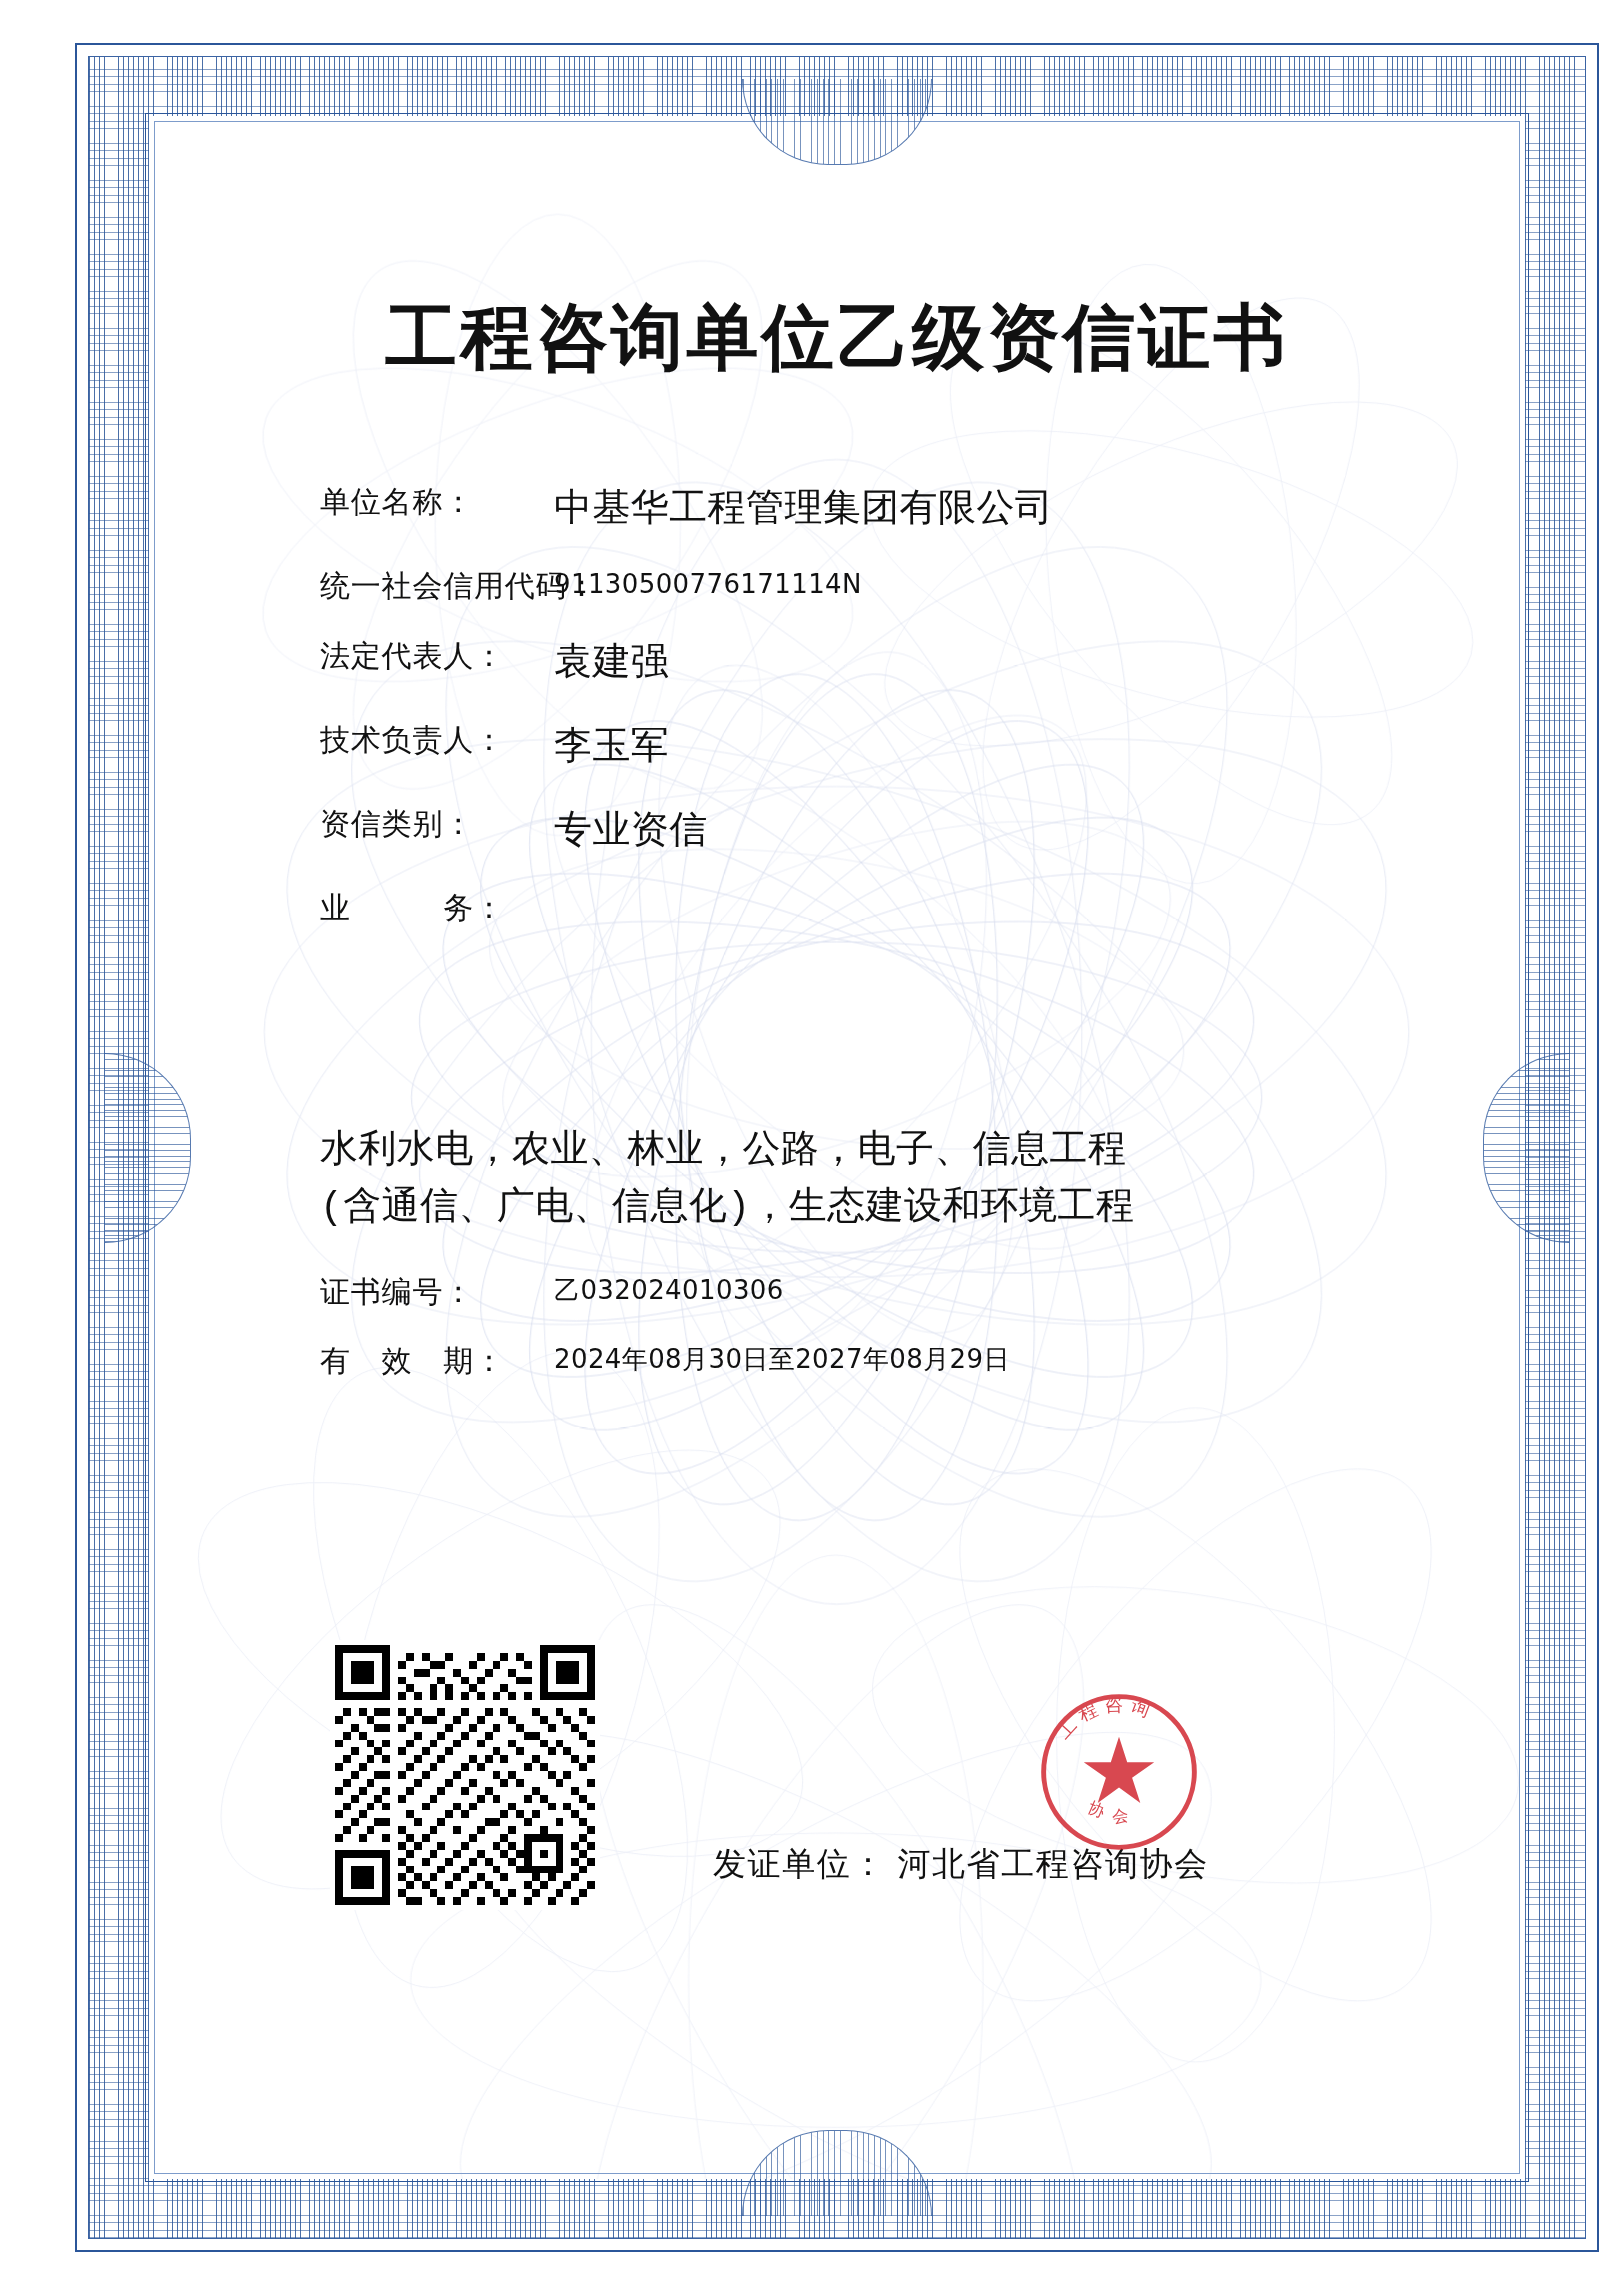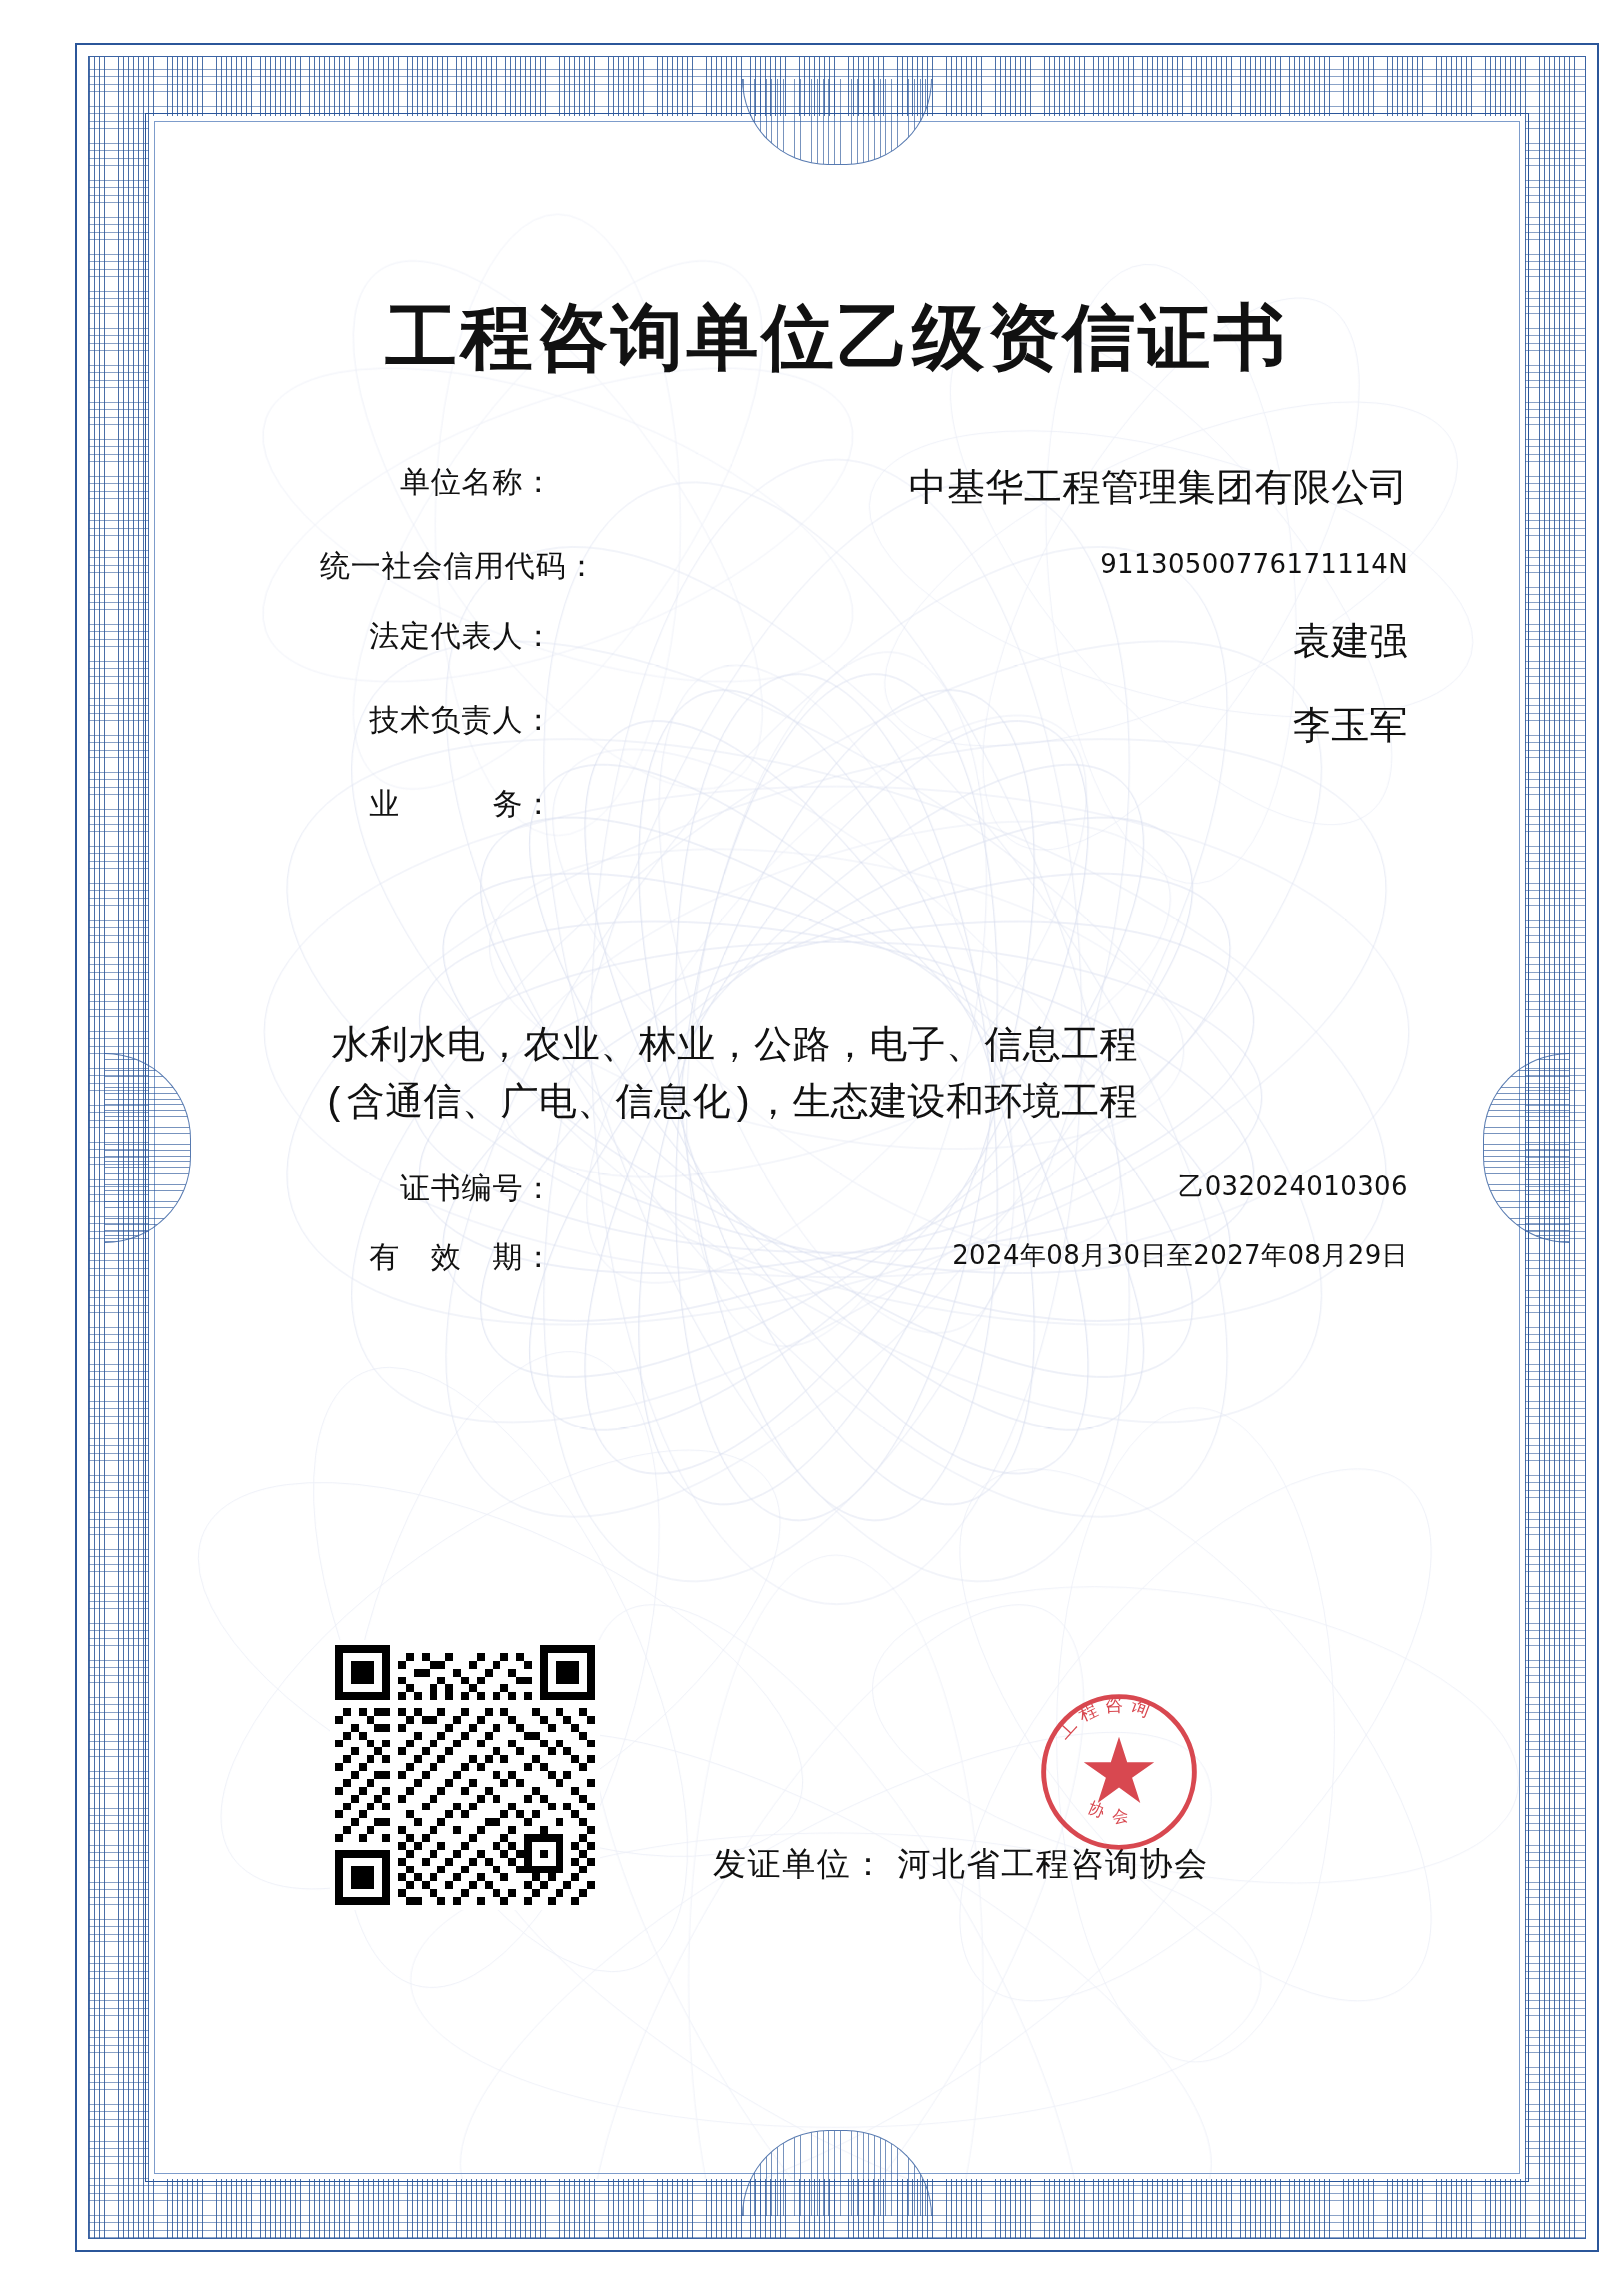--- a/index.html
+++ b/index.html
@@ -165,23 +165,22 @@
     font-weight: bold;
     font-size: 72px;
     letter-spacing: 3.3px;
     color: #111111;
     white-space: nowrap;
   }
 
   .fields {
     position: absolute;
     left: 294px;
-    top: 462px;
+    top: 482px;
     width: 1088px;
-    text-align: right;
   }
   .field-row {
     display: flex;
     align-items: flex-start;
     margin-bottom: 29px;
   }
   .field-label {
     width: 234px;
     flex: 0 0 234px;
     font-family: "DejaVu Sans", "Liberation Sans", sans-serif;
@@ -355,20 +354,24 @@
         <div class="field-label">法定代表人：</div>
         <div class="field-value">袁建强</div>
       </div>
 
       <div class="field-row">
         <div class="field-label">技术负责人：</div>
         <div class="field-value">李玉军</div>
       </div>
 
 
+      <div class="field-row">
+        <div class="field-label">资信类别：</div>
+        <div class="field-value">专业资信</div>
+      </div>
 
       <div class="field-row business">
         <div class="field-label">业　　　务：</div>
         <div class="field-value">水利水电，农业、林业，公路，电子、信息工程(含通信、广电、信息化)，生态建设和环境工程</div>
       </div>
 
       <div class="field-row">
         <div class="field-label">证书编号：</div>
         <div class="field-value mono-ish">乙032024010306</div>
       </div>

